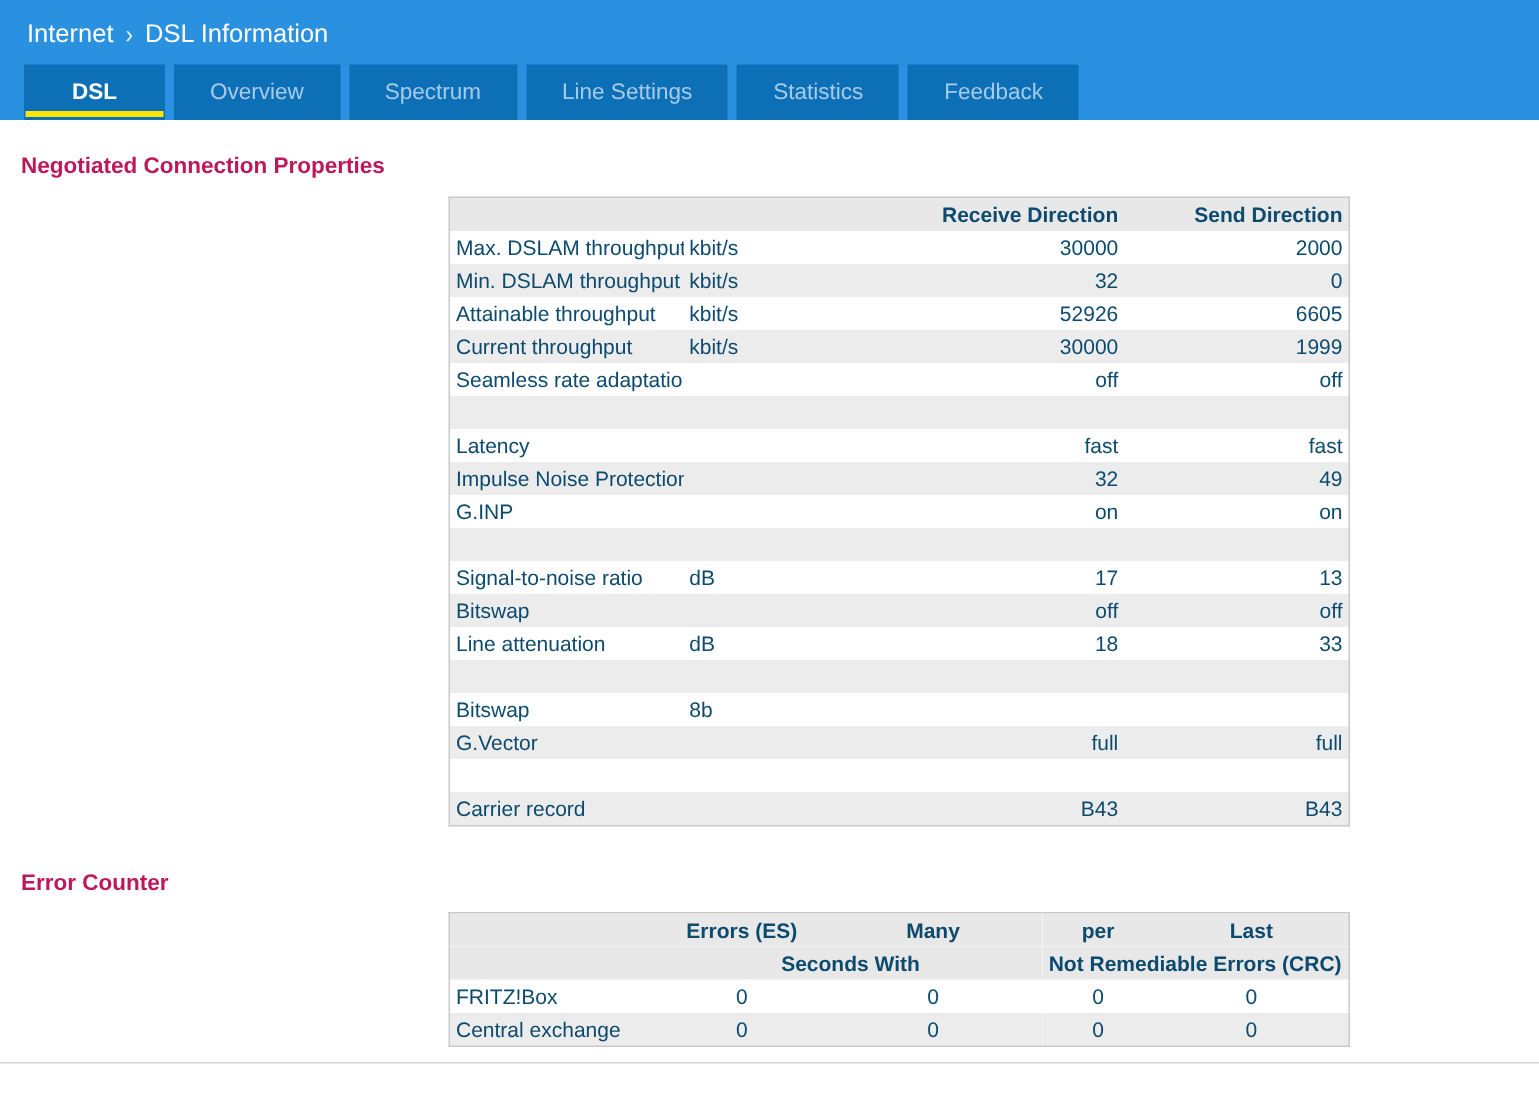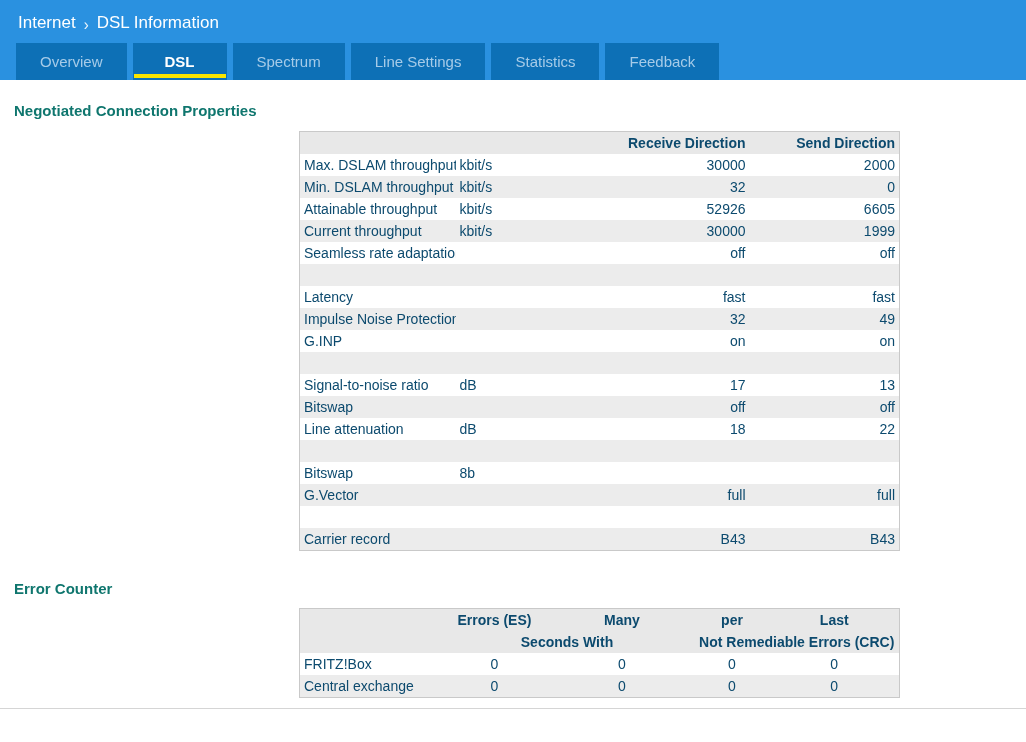--- a/index.html
+++ b/index.html
@@ -46,21 +46,21 @@
     position:relative;cursor:pointer;
     white-space:nowrap;
   }
   .tab.active{color:#ffffff;font-weight:bold;}
   .tab.active::after{
     content:"";position:absolute;left:1px;right:1px;bottom:2px;height:4px;
     background:var(--accent-yellow);
   }
   
   .section-title{
-    font-size:15px;font-weight:bold;color:#0f766e;
+    font-size:15px;font-weight:bold;color:#be185d;
     margin:22px 0 0 14px;line-height:17px;
   }
   table{
     border-collapse:collapse;table-layout:fixed;
     width:600px;margin-left:299px;
     font-size:14px;color:#0c4a6e;
     border:1px solid var(--table-border);
   }
   table.props{margin-top:12px;}
   table.errors{margin-top:11px;}
@@ -90,22 +90,22 @@
 </head>
 <body>
 
 <div class="topbar">
   <div class="breadcrumb">
     <span class="crumb">Internet</span>
     <span class="chev">›</span>
     <span class="crumb">DSL Information</span>
   </div>
   <nav class="tabs">
+      <div class="tab active">DSL</div>
       <div class="tab">Overview</div>
-      <div class="tab active">DSL</div>
       <div class="tab">Spectrum</div>
       <div class="tab">Line Settings</div>
       <div class="tab">Statistics</div>
       <div class="tab">Feedback</div>
     </nav>
 </div>
 
 <main>
   <h2 class="section-title">Negotiated Connection Properties</h2>
 
@@ -194,21 +194,21 @@
         <tr>
           <td class="c-label">Bitswap</td>
           <td class="c-unit">&nbsp;</td>
           <td class="c-val">off</td>
           <td class="c-val">off</td>
         </tr>
         <tr>
           <td class="c-label">Line attenuation</td>
           <td class="c-unit">dB</td>
           <td class="c-val">18</td>
-          <td class="c-val">22</td>
+          <td class="c-val">33</td>
         </tr>
         <tr>
           <td class="c-label">&nbsp;</td>
           <td class="c-unit">&nbsp;</td>
           <td class="c-val">&nbsp;</td>
           <td class="c-val">&nbsp;</td>
         </tr>
         <tr>
           <td class="c-label">Bitswap</td>
           <td class="c-unit">8b</td>

